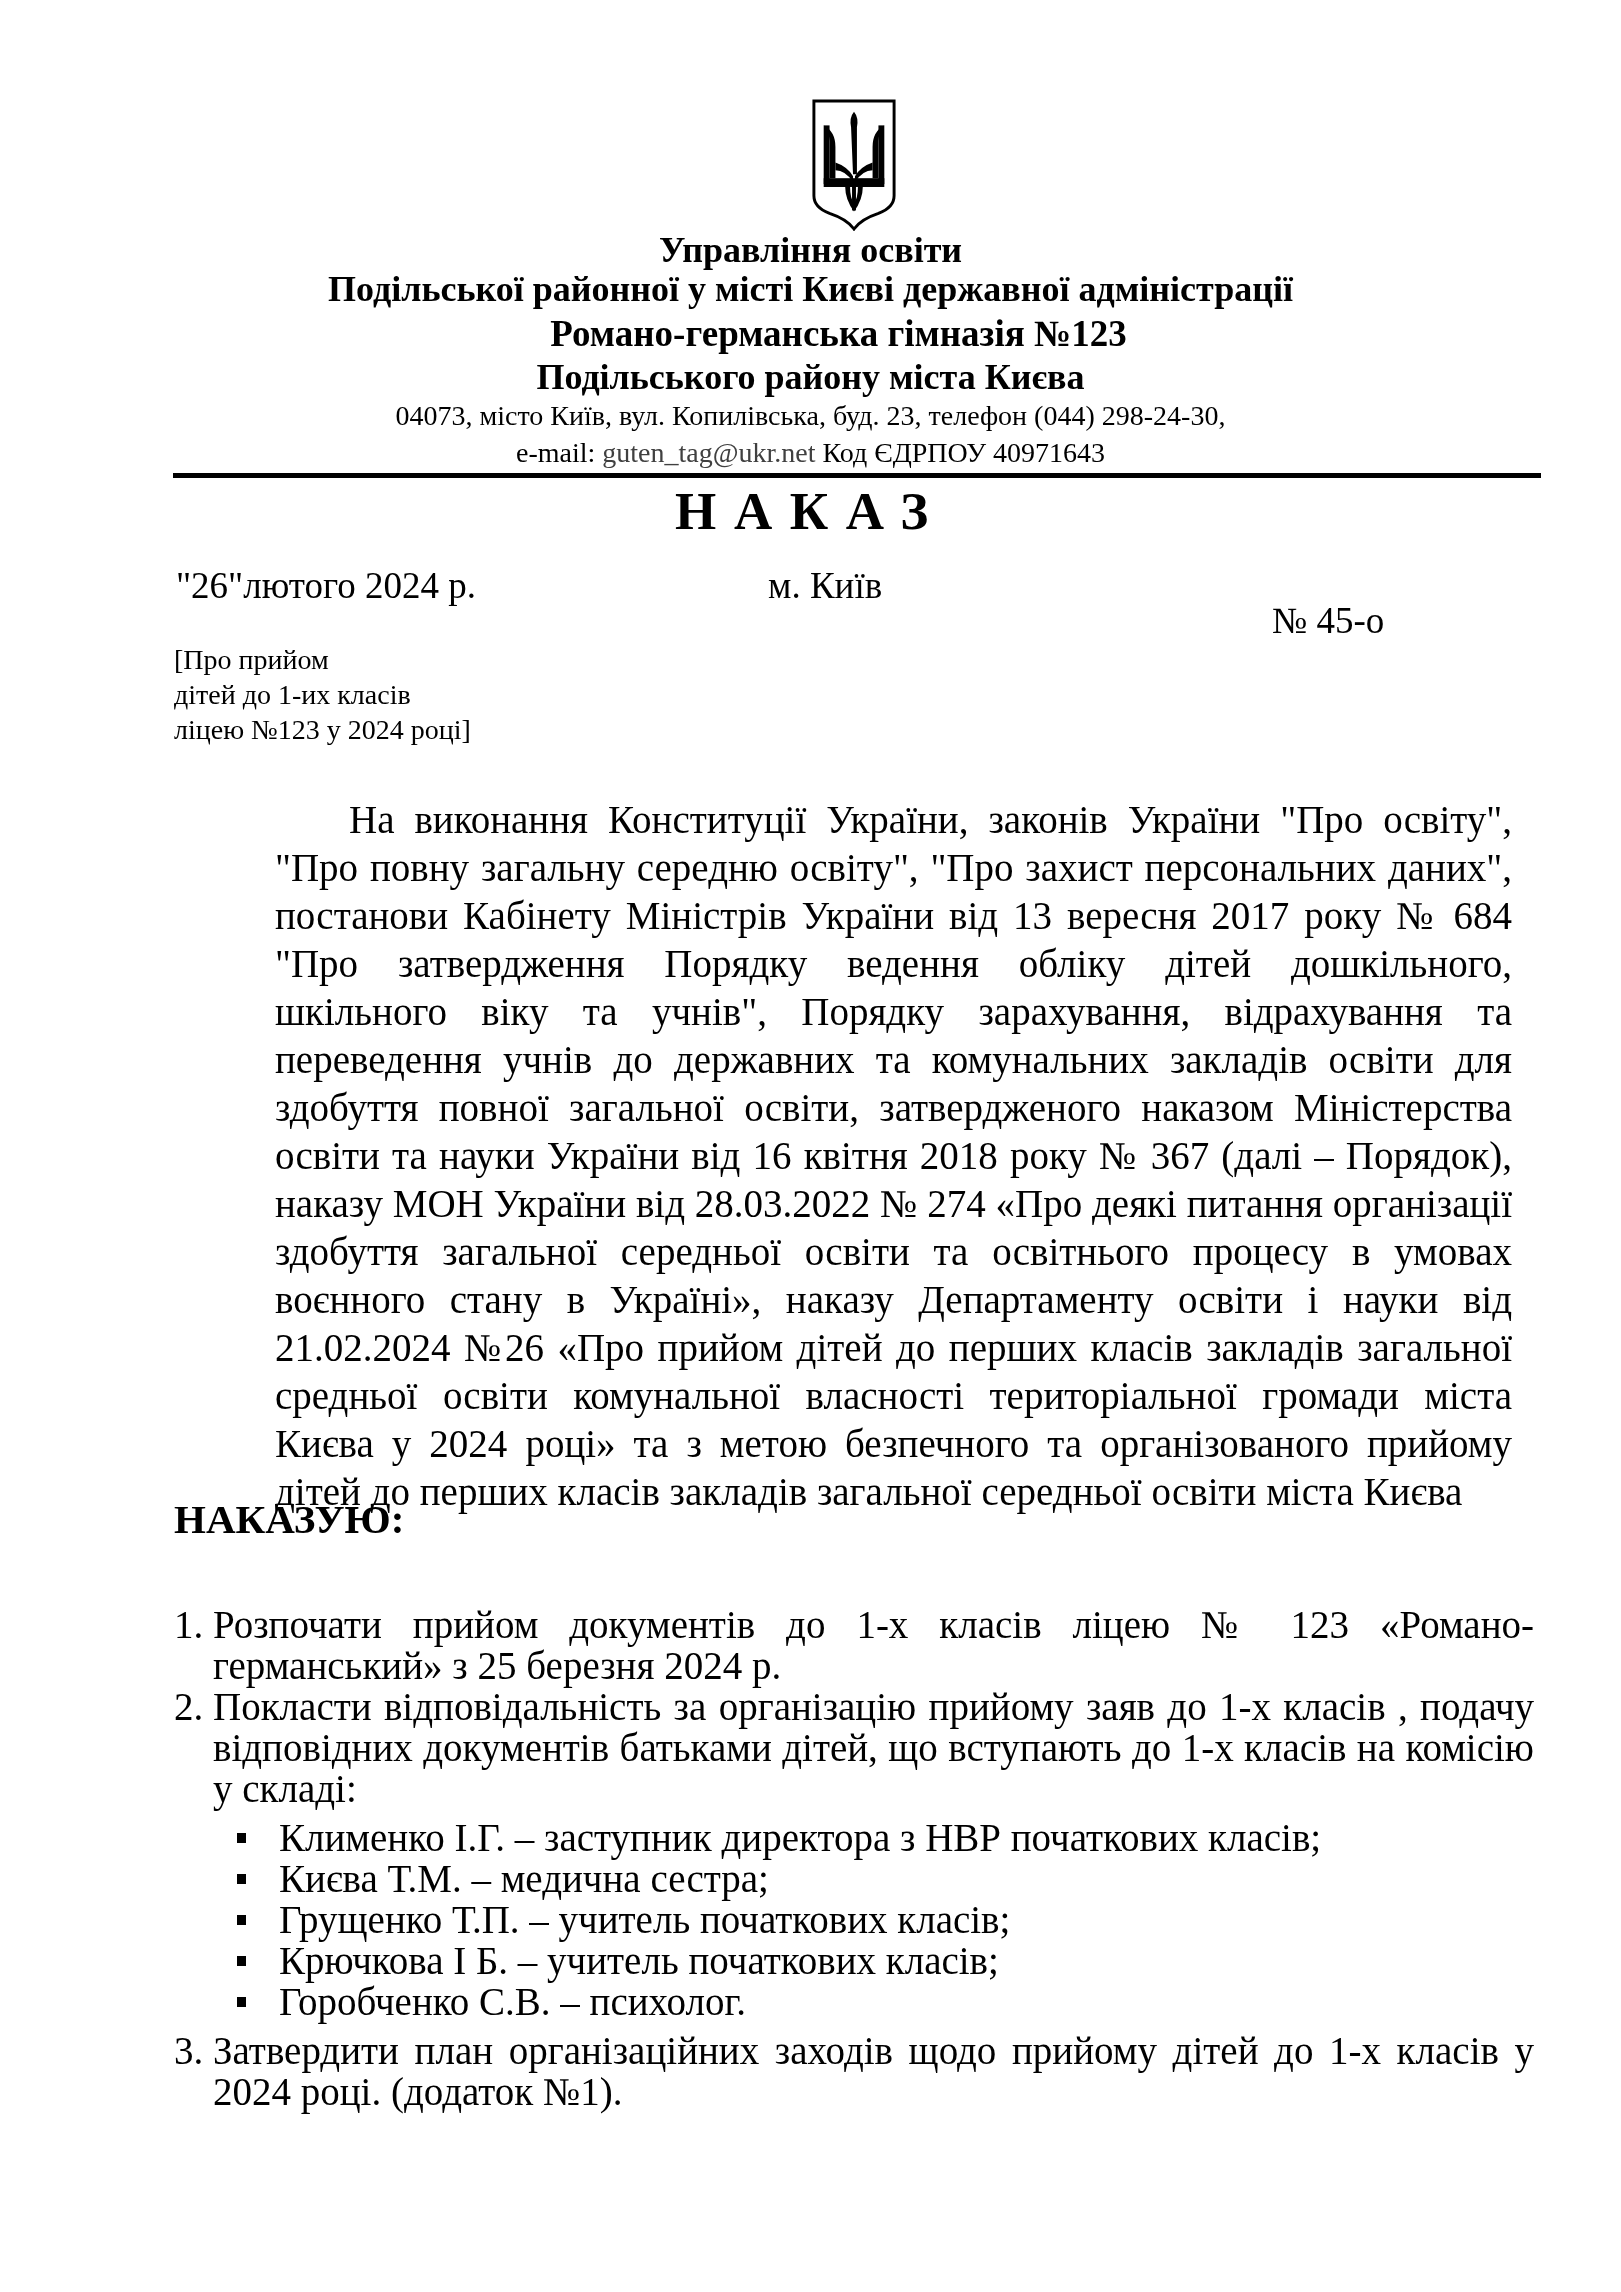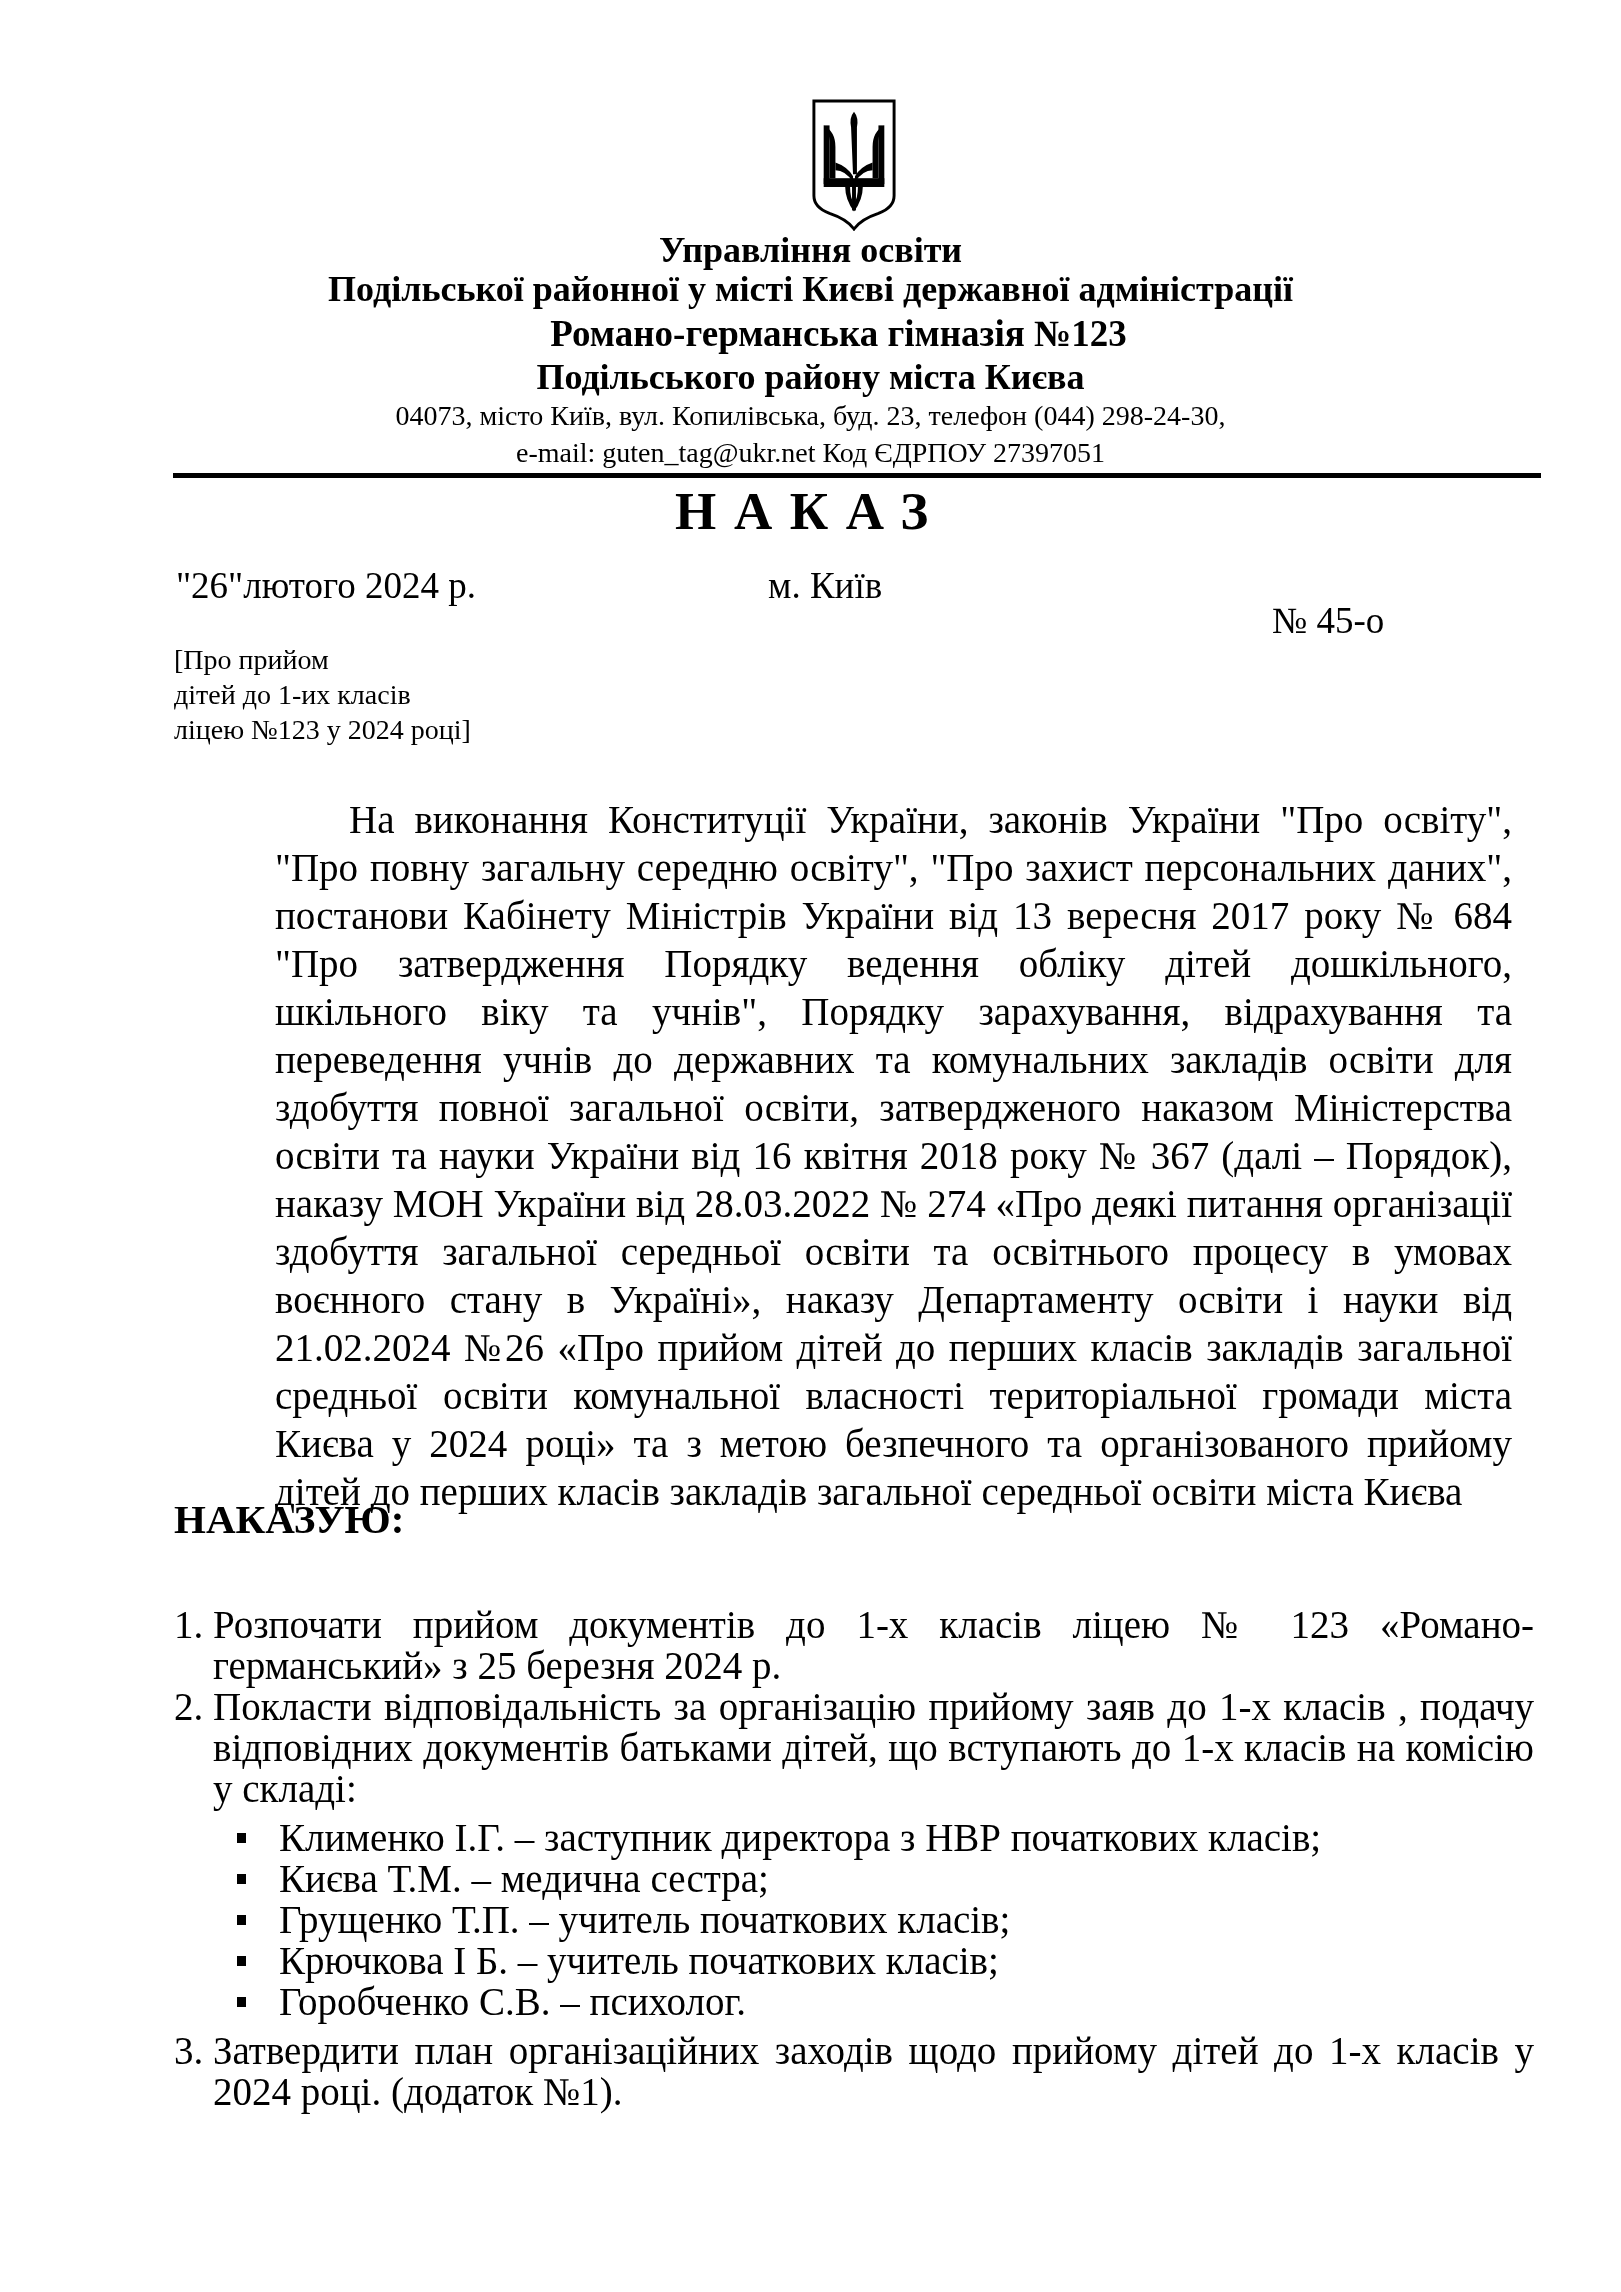--- a/index.html
+++ b/index.html
@@ -4,21 +4,21 @@
 <style>
   html, body { margin:0; padding:0; background:#ffffff; }
   body { width:1621px; height:2293px; position:relative; overflow:hidden;
          font-family:"Liberation Serif","DejaVu Serif",serif; color:#000; }
   .abs { position:absolute; }
   .center { left:0; width:1621px; text-align:center; }
   .emblem { left:810px; top:98px; width:88px; height:133px; }
   .hdr { font-weight:bold; font-size:36px; line-height:35px; white-space:nowrap; }
   .hdr-title { font-weight:bold; font-size:37px; line-height:43px; white-space:nowrap; }
   .addr { font-size:28px; line-height:35px; white-space:nowrap; }
-  .link { color:#000000; }
+  .link { color:#404040; }
   .rule { left:173px; top:473px; width:1368px; height:4.9px; background:#000; }
   .nakaz { font-weight:bold; font-size:53px; line-height:59px; letter-spacing:17.6px; }
   .row { font-size:37px; line-height:45px; white-space:nowrap; }
   .subject { left:174px; top:642px; font-size:28px; line-height:35px; }
   .body-par { left:275px; top:796px; width:1237px; font-size:39px; line-height:48px;
               text-align:justify; text-indent:74px; }
   .nakazuyu { left:174px; top:1495px; font-weight:bold; font-size:41px; line-height:49px; }
   .list { left:174px; top:1604px; width:1360px; font-size:39px; line-height:41px; }
   .item { position:relative; padding-left:39px; text-align:justify; }
   .item .num { position:absolute; left:0; top:0; }
@@ -44,21 +44,21 @@
     <rect x="43" y="91" width="4" height="24" fill="#000"></rect>
   </svg>
 </div>
 
 <div class="abs center hdr" style="top:233px;">Управління освіти</div>
 <div class="abs center hdr" style="top:272px;">Подільської районної у місті Києві державної адміністрації</div>
 <div class="abs center hdr-title" style="top:312px;padding-left:28px;">Романо-германська гімназія №123</div>
 <div class="abs center hdr" style="top:360px;">Подільського району міста Києва</div>
 <div class="abs center addr" style="top:398px;">04073, місто Київ, вул. Копилівська, буд. 23, телефон (044) 298-24-30,</div>
 <div class="abs center addr" style="top:435px;">
-  <span>e-mail: </span><span class="link">guten_tag@ukr.net</span><span> Код ЄДРПОУ 27397051</span>
+  <span>e-mail: </span><span class="link">guten_tag@ukr.net</span><span> Код ЄДРПОУ 40971643</span>
 </div>
 <div class="abs rule"></div>
 
 <div class="abs center nakaz" style="top:482px;">НАКАЗ</div>
 
 <div class="abs row" style="left:176px; top:563px;">"26"лютого 2024 р.</div>
 <div class="abs row" style="left:768px; top:563px;">м. Київ</div>
 <div class="abs row" style="left:1272px; top:563px;margin-top:35px;">№ 45-о</div>
 
 <div class="abs subject">

